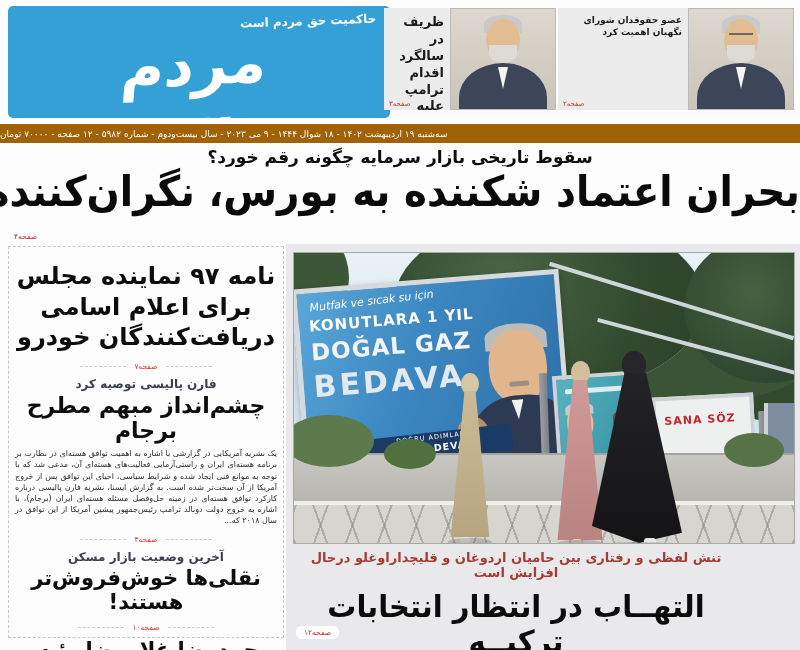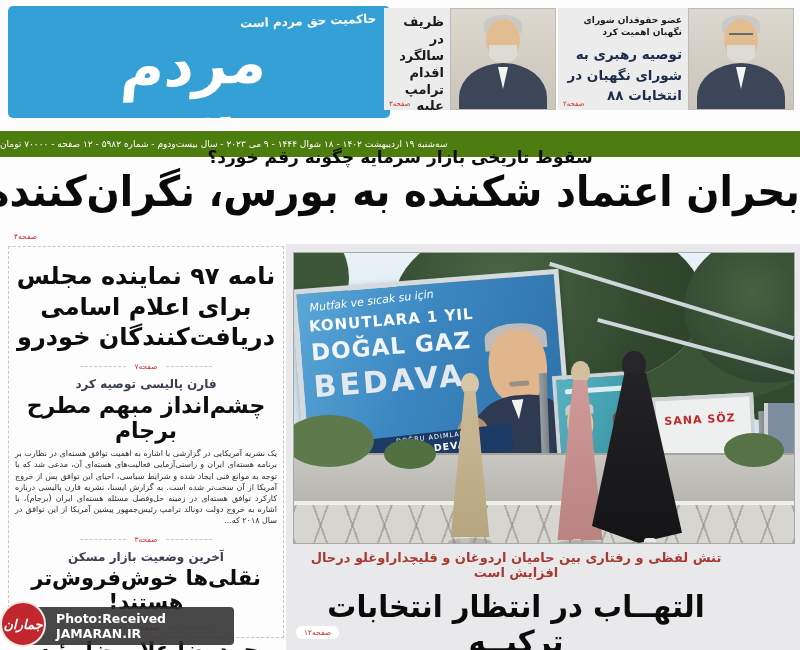--- a/index.html
+++ b/index.html
@@ -32,21 +32,21 @@
   .ts2 .ts-headline{font-size:13.5px;font-weight:bold;line-height:1.5;color:#1c2b4a;margin-top:6px;}
   .ts-ref{position:absolute;left:5px;bottom:2px;font-size:7px;color:#c53030;}
   .portrait{position:relative;width:104px;background:linear-gradient(180deg,#ddd8cf,#cac4ba);overflow:hidden;border:1px solid #bbb;}
   .ph-head{position:absolute;left:35px;top:10px;width:34px;height:42px;border-radius:50%;background:#e3bd92;}
   .ph-hair{position:absolute;left:33px;top:6px;width:38px;height:18px;border-radius:50% 50% 0 0;background:#c9c9c9;}
   .ph-beard{position:absolute;left:38px;top:36px;width:28px;height:18px;border-radius:0 0 50% 50%;background:#dedbd6;}
   .ph-glasses{position:absolute;left:40px;top:24px;width:24px;height:6px;border-top:2px solid #6b6b6b;}
   .ph-suit{position:absolute;left:8px;bottom:0;width:88px;height:46px;background:#3c4658;border-radius:60% 60% 0 0/90% 90% 0 0;}
   .ph-shirt{position:absolute;left:47px;bottom:20px;width:10px;height:22px;background:#f4f4f2;clip-path:polygon(0 0,100% 0,50% 100%);}
   
-  .datebar{position:absolute;left:0;top:124px;width:800px;height:26px;background:#4d7c0f;display:flex;align-items:center;margin-top:7px;}
+  .datebar{position:absolute;left:0;top:124px;width:800px;height:19px;background:#a16207;display:flex;align-items:center;}
   .datebar .date-text{direction:rtl;font-size:9px;color:#fff;padding-right:6px;white-space:nowrap;}
   
   .lead{position:absolute;left:0;top:147px;width:800px;text-align:center;direction:rtl;}
   .lead-kicker{font-size:17px;font-weight:bold;color:#0d0d0d;}
   .lead-headline{margin:2px 0 0 0;font-size:39px;font-weight:bold;color:#0a0a0a;line-height:1.2;white-space:nowrap;transform:scaleY(1.08);}
   .lead-ref{position:absolute;left:14px;top:232px;font-size:7.5px;color:#c53030;}
   
   .left-col{
     position:absolute;left:8px;top:246px;width:276px;height:392px;
     border:1px dashed #c6c6c6;direction:rtl;text-align:center;padding:0 6px;box-sizing:border-box;
@@ -178,21 +178,20 @@
       <div class="ph-head"></div>
       <div class="ph-beard"></div>
       <div class="ph-suit"></div>
       <div class="ph-shirt"></div>
     </div>
   </div>
 
   <div class="top-story ts2">
     <div class="ts-panel">
       <div class="ts-kicker">عضو حقوقدان شورای نگهبان اهمیت کرد</div>
-      <div class="ts-headline">توصیه رهبری به شورای نگهبان در انتخابات ۸۸</div>
       <div class="ts-ref">صفحه۲</div>
     </div>
     <div class="portrait">
       <div class="ph-hair"></div>
       <div class="ph-head"></div>
       <div class="ph-glasses"></div>
       <div class="ph-beard"></div>
       <div class="ph-suit"></div>
       <div class="ph-shirt"></div>
     </div>
@@ -307,22 +306,14 @@
       </div>
     </div>
 
     <div class="cap">
       <div class="cap-kicker">تنش لفظی و رفتاری بین حامیان اردوغان و قلیچداراوغلو درحال افزایش است</div>
       <div class="cap-headline">التهــاب در انتظار انتخابات ترکیــه</div>
     </div>
     <div class="cap-pill">صفحه۱۲</div>
   </div>
 
-  <div class="watermark">
-    <div class="wm-bar"></div>
-    <div class="wm-logo">جماران</div>
-    <div class="wm-text">
-      <div>Photo:Received</div>
-      <div>JAMARAN.IR</div>
-    </div>
-  </div>
 
 </div>
 
 </body></html>

